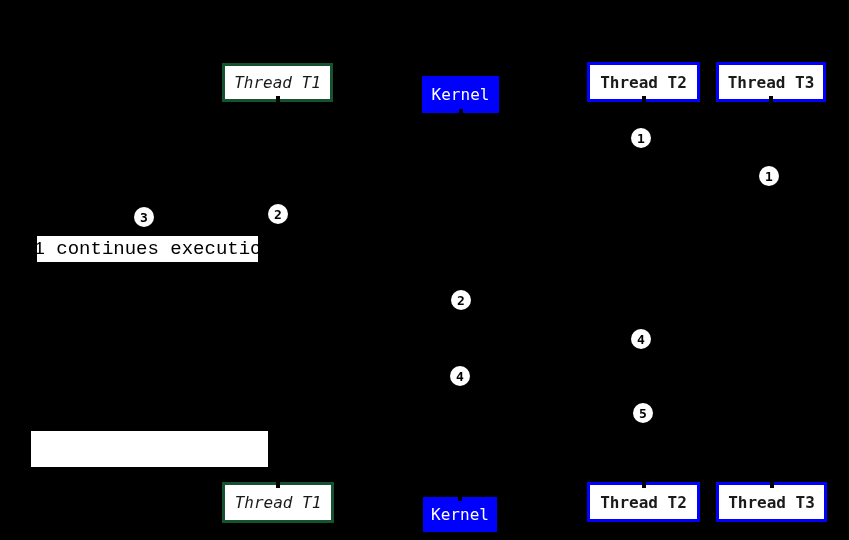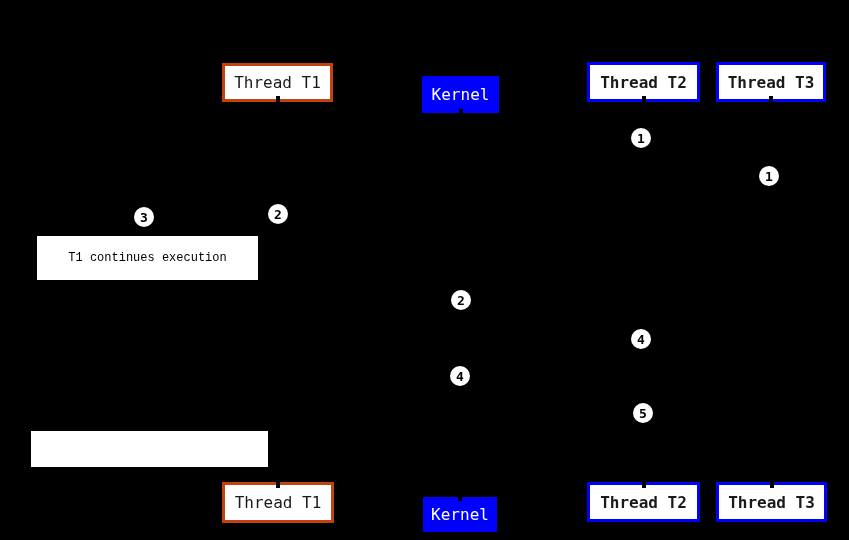--- a/index.html
+++ b/index.html
@@ -20,21 +20,21 @@
     box-sizing: border-box;
     background: #ffffff;
     color: #1a1a1a;
     display: flex;
     align-items: center;
     justify-content: center;
     font-family: "DejaVu Sans Mono", monospace;
     font-size: 16px;
     white-space: nowrap;
   }
-  .box.red-border { border: 3px solid #c2410c; }
+  .box.red-border { border: 3px solid #14532d; font-style: italic; }
   .box.blue-border { border: 3px solid #0000ff; font-weight: bold; }
   .box.kernel {
     background: #0000ff;
     color: #ffffff;
     border: none;
     margin-top: 12px;
   }
   .notch {
     position: absolute;
     left: 50%;
@@ -78,29 +78,29 @@
   #marker-1b { left: 759px; top: 166px; }
   #marker-2a { left: 268px; top: 204px; }
   #marker-3  { left: 134px; top: 207px; }
   #marker-2b { left: 451px; top: 290px; }
   #marker-4a { left: 631px; top: 329px; }
   #marker-4b { left: 450px; top: 366px; }
   #marker-5  { left: 633px; top: 403px; }
 
   #note {
     position: absolute;
-    left: 37px; top: 236px; width: 221px; height: 44px;
+    left: 37px; top: 236px; width: 221px; height: 26px;
     box-sizing: border-box;
     background: #ffffff;
     color: #000000;
     display: flex;
     align-items: center;
     justify-content: center;
     font-family: "Liberation Mono", monospace;
-    font-size: 12px;
+    font-size: 19px;
     white-space: nowrap;
   }
   #blank-note {
     position: absolute;
     left: 31px; top: 431px; width: 237px; height: 36px;
     background: #ffffff;
   }
 </style>
 </head>
 <body>

